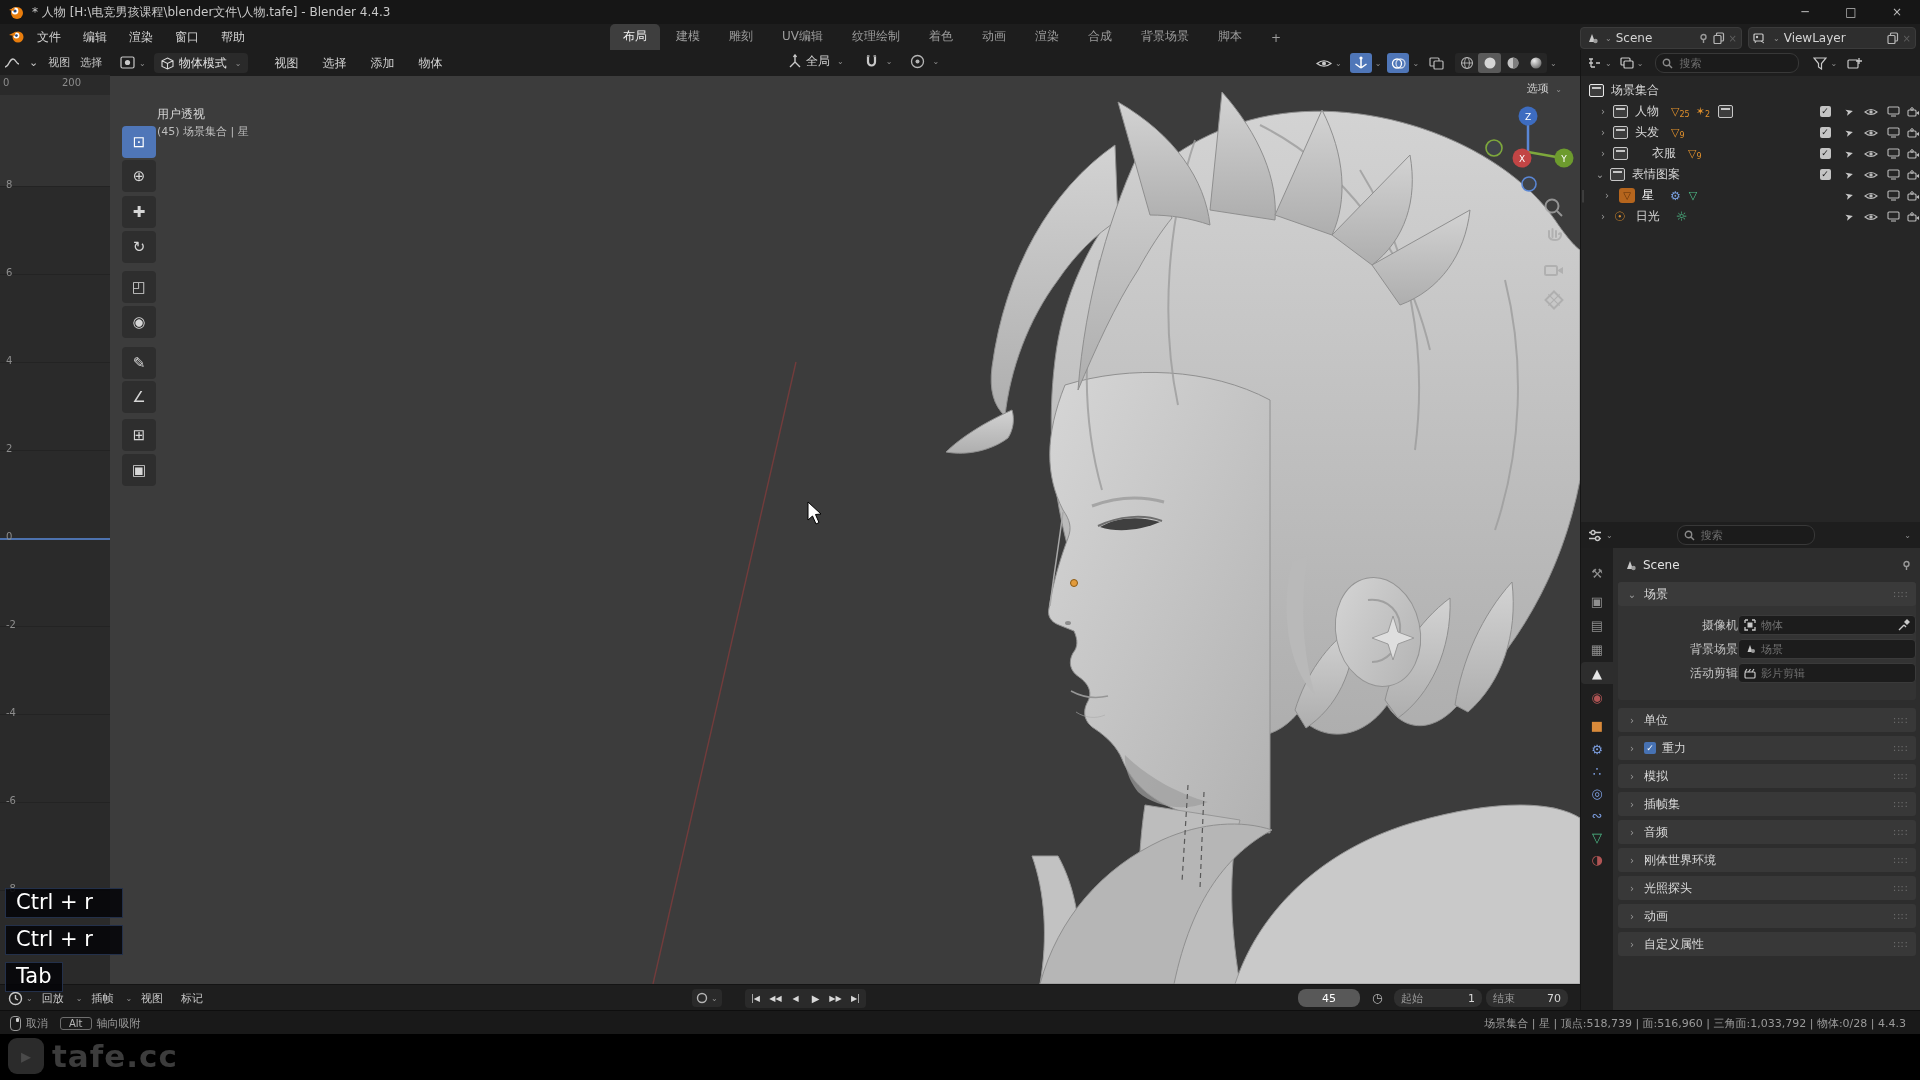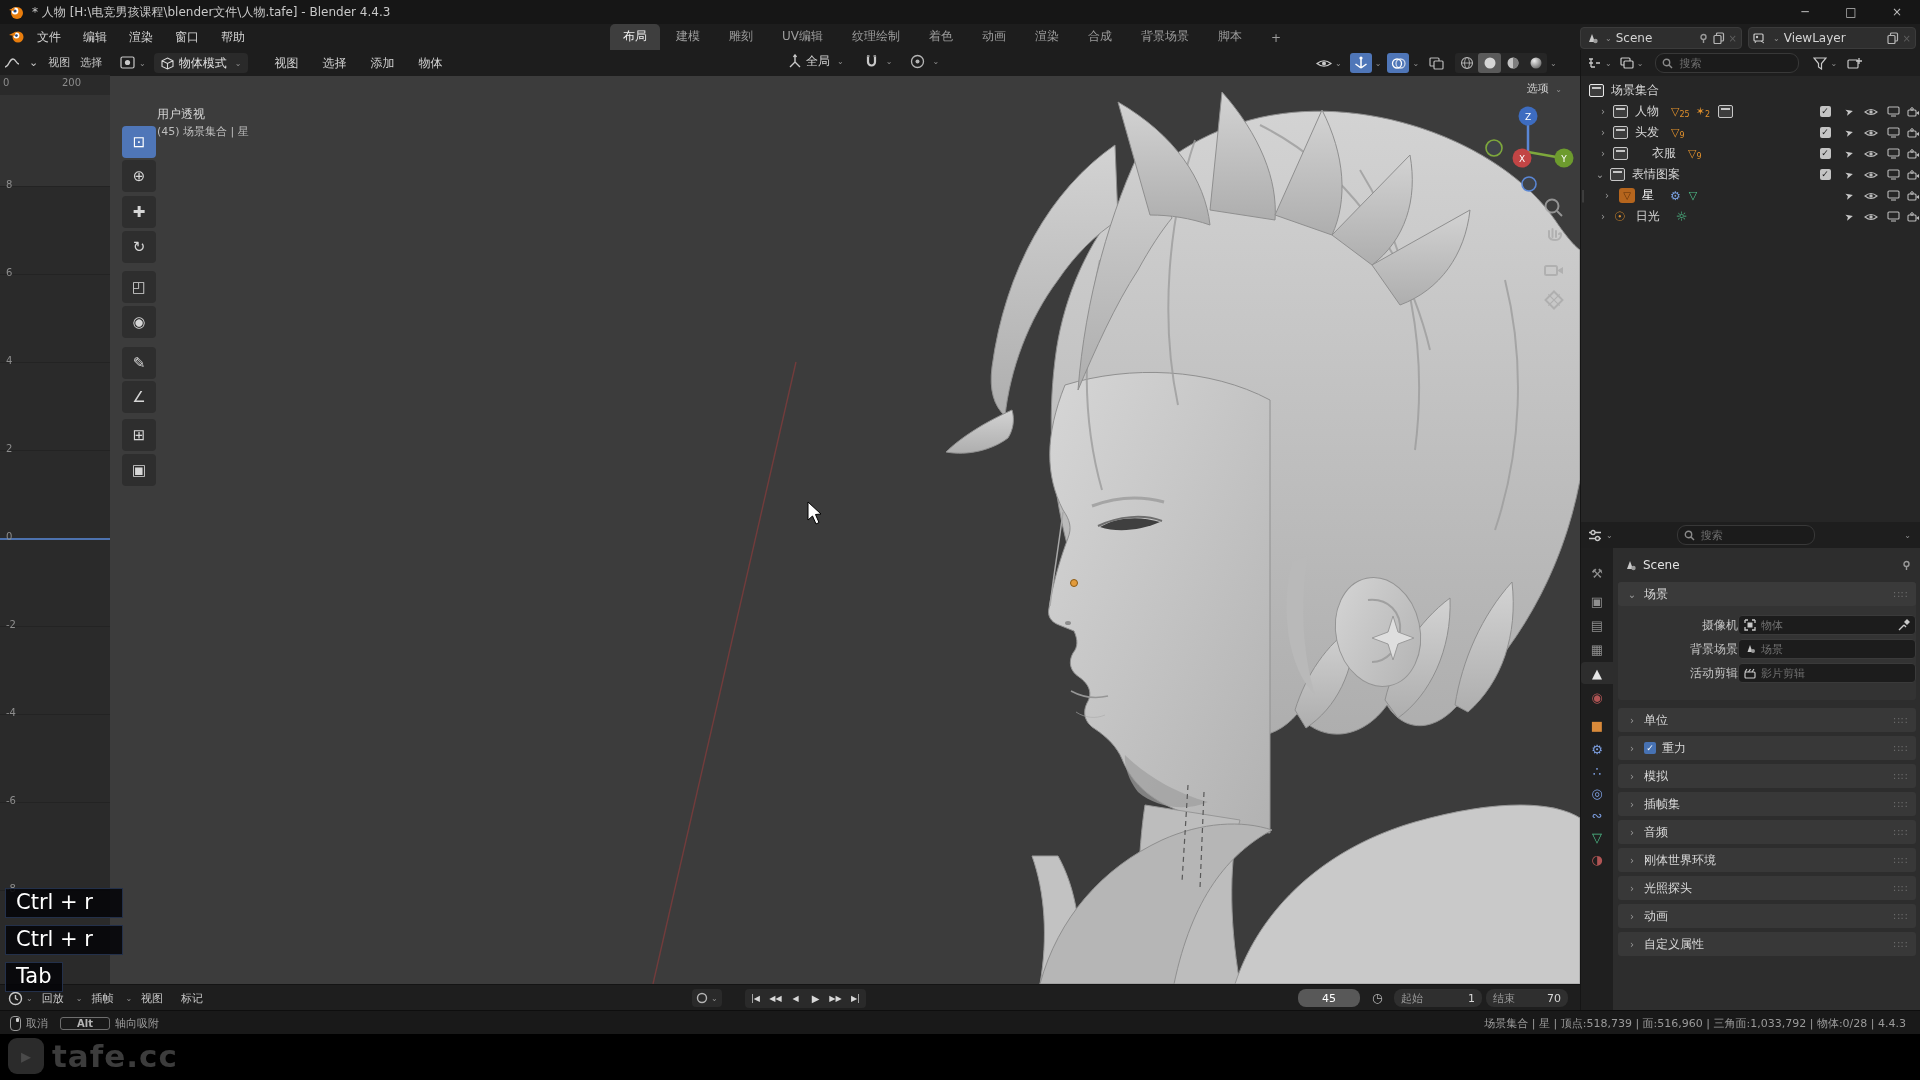--- a/index.html
+++ b/index.html
@@ -75,21 +75,21 @@
   .fobj{flex:1;height:18px;background:#1c1c1c;border:1px solid #3a3a3a;border-radius:4px;display:flex;align-items:center;padding:0 5px;gap:5px;color:#6f6f6f;font-size:11px;}
   .bluecb{width:12px;height:12px;background:#4772b3;border-radius:2px;color:#fff;font-size:9px;line-height:12px;text-align:center;font-weight:bold;}
   
   .timeline{left:0;top:984px;width:1580px;height:26px;background:#1e1e1e;border-top:1px solid #141414;display:flex;align-items:center;}
   .tl-m{font-size:11px;color:#c9c9c9;padding:0 9px;}
   .transport{position:absolute;left:745px;display:flex;gap:1px;background:#2a2a2a;border-radius:4px;padding:1px;}
   .tbtn{width:19px;height:17px;display:flex;align-items:center;justify-content:center;color:#d8d8d8;font-size:8px;border-radius:3px;}
   .frfield{position:absolute;height:18px;border-radius:8px;display:flex;align-items:center;font-size:11px;}
   
   .statusbar{left:0;top:1010px;width:1920px;height:24px;background:#191919;border-top:1px solid #0e0e0e;display:flex;align-items:center;color:#9a9a9a;font-size:11px;}
-  .kbadge{border:1px solid #6e6e6e;border-radius:3px;padding:0 16px;font-size:10px;color:#b5b5b5;margin:0 5px 0 12px;font-weight:bold;}
+  .kbadge{border:1px solid #6e6e6e;border-radius:3px;padding:0 8px;font-size:10px;color:#b5b5b5;margin:0 5px 0 12px;}
   .mouseic{width:9px;height:13px;border:1px solid #999;border-radius:4px;position:relative;margin:0 5px 0 10px;}
   .mouseic:after{content:"";position:absolute;right:1px;top:1px;width:3px;height:4px;background:#ccc;border-radius:1px;}
   
   .bstrip{left:0;top:1034px;width:1920px;height:46px;background:#000;}
   .wmark{position:absolute;left:8px;top:4px;display:flex;align-items:center;gap:8px;}
   .wlogo{width:36px;height:36px;background:#2b2b2b;border-radius:9px;display:flex;align-items:center;justify-content:center;color:#4a4a4a;font-size:20px;font-weight:bold;}
   .wtext{color:#3c3c3c;font-size:31px;font-weight:bold;letter-spacing:1px;}
   
   .keyovl{position:absolute;background:rgba(5,5,8,.88);border:1px solid #23304a;color:#fff;font-size:21px;padding:1px 10px 3px;z-index:50;}
 </style>

